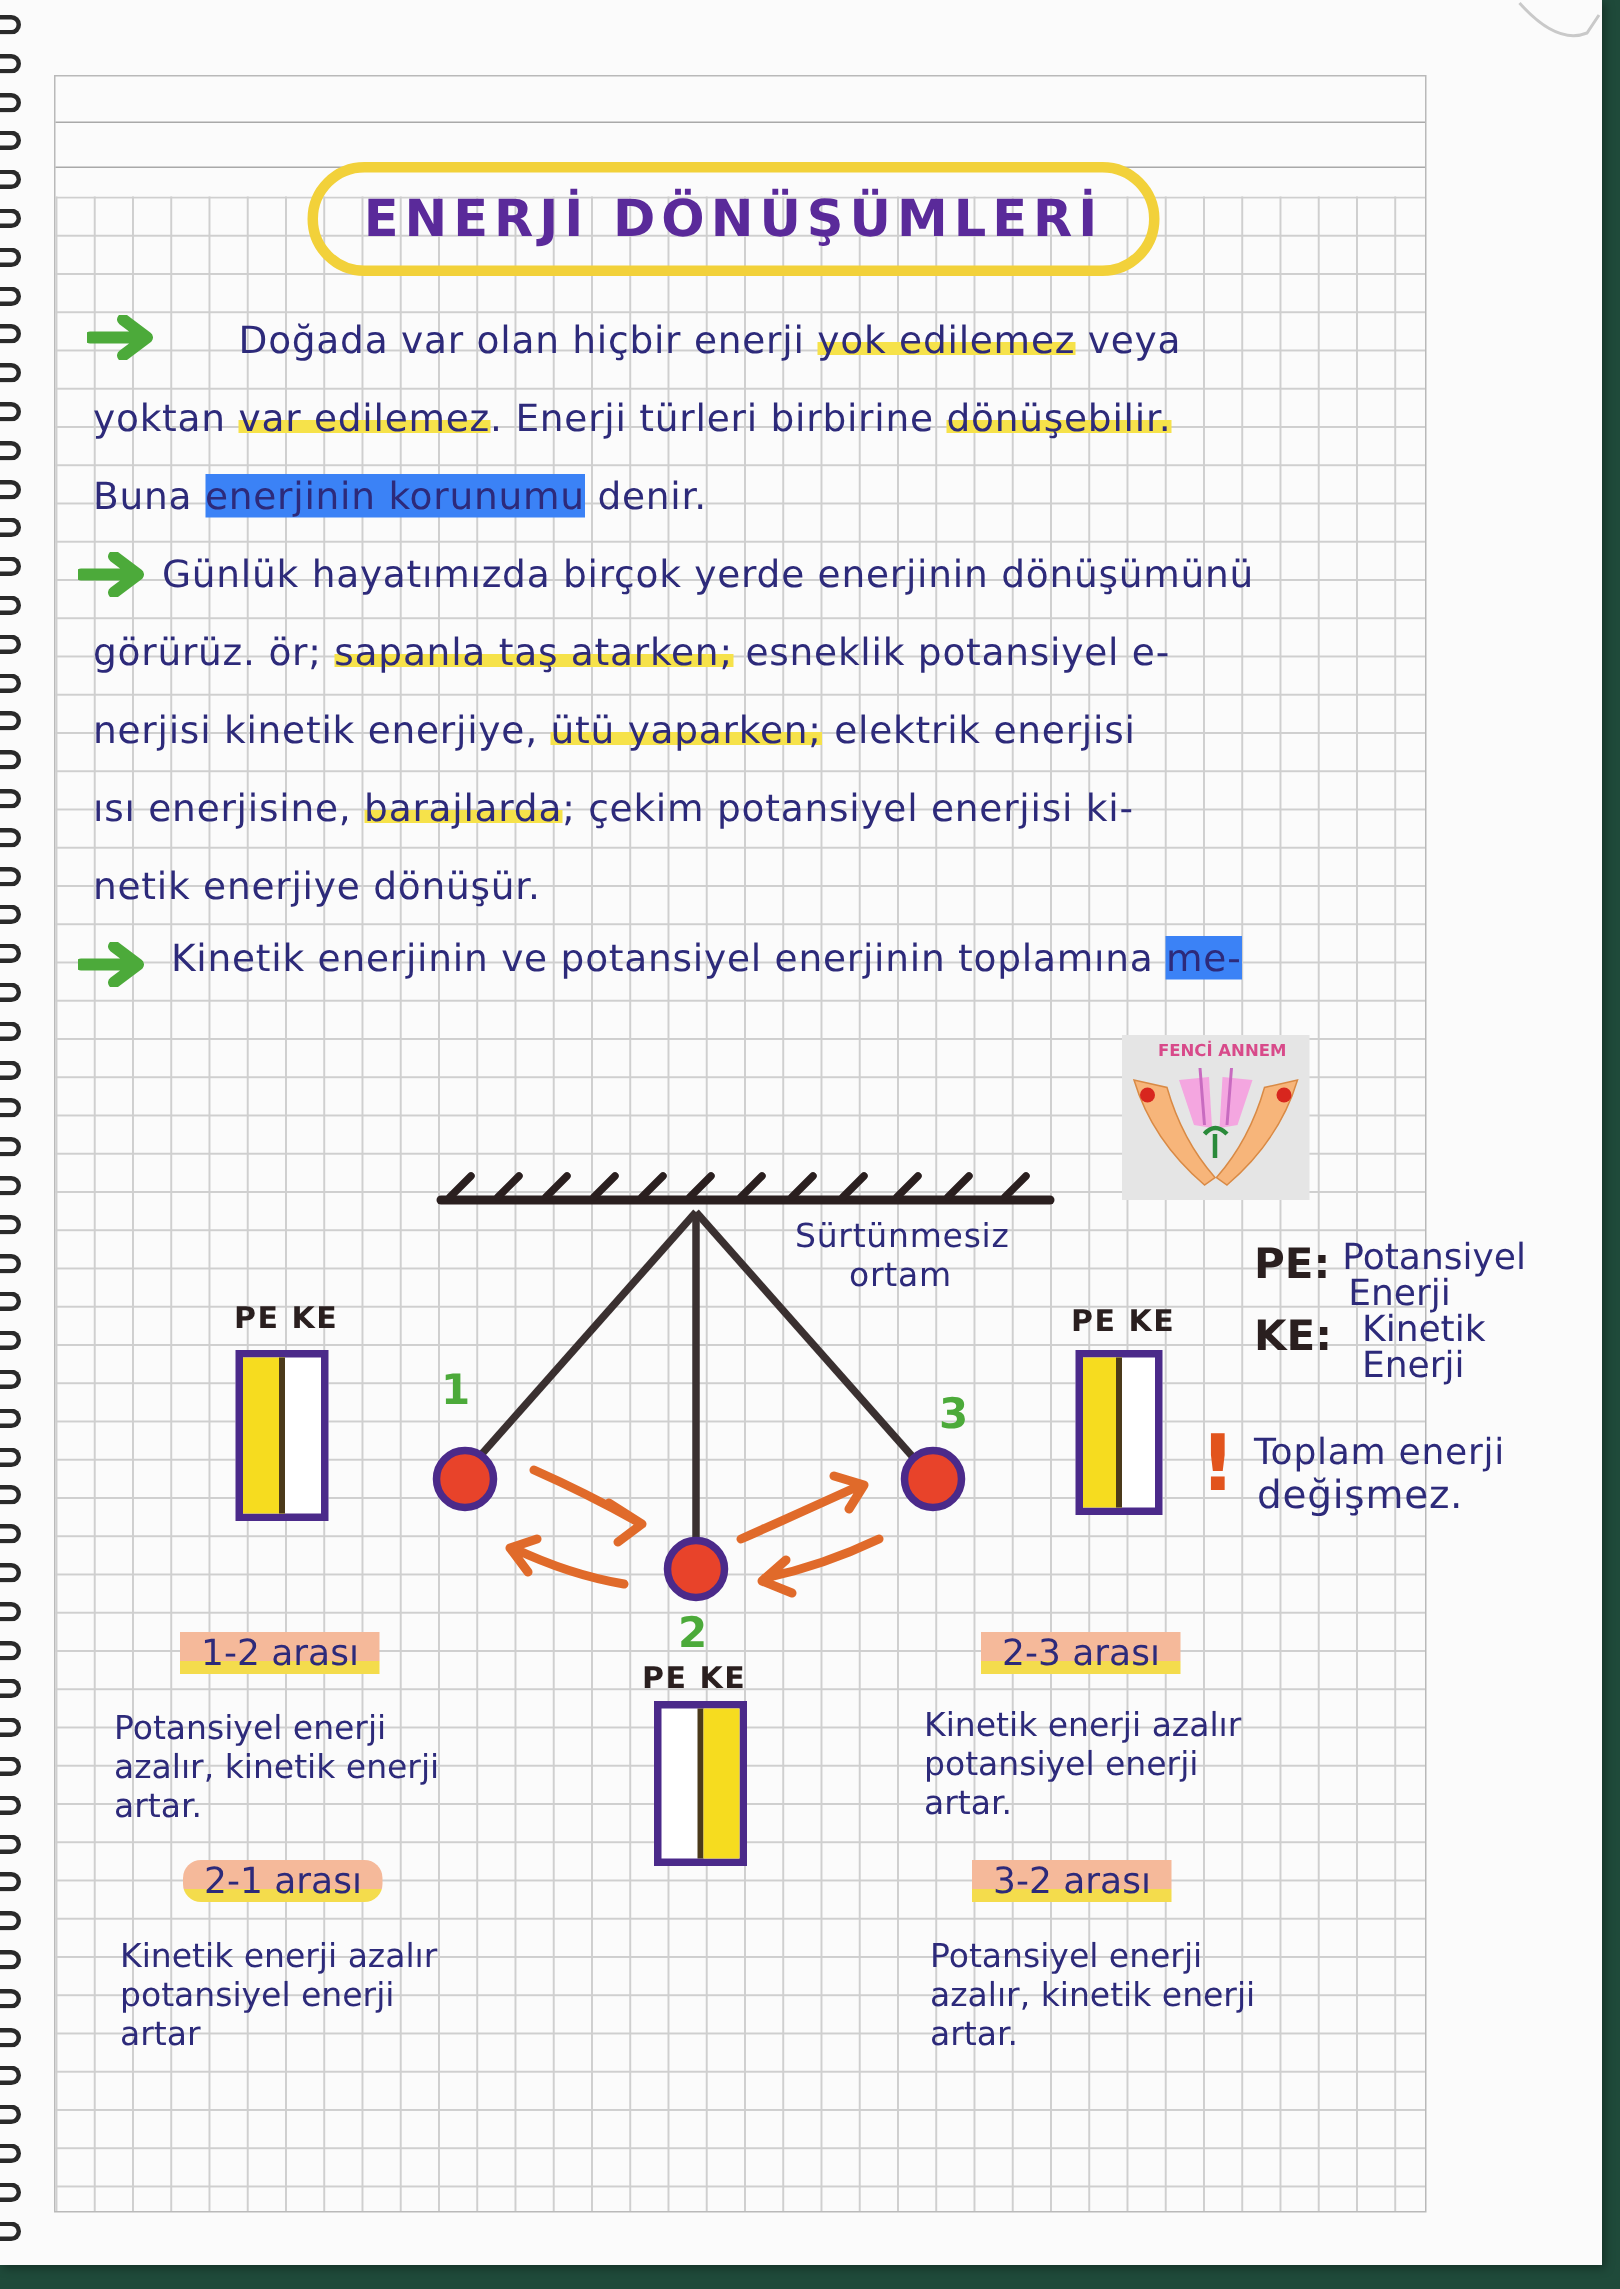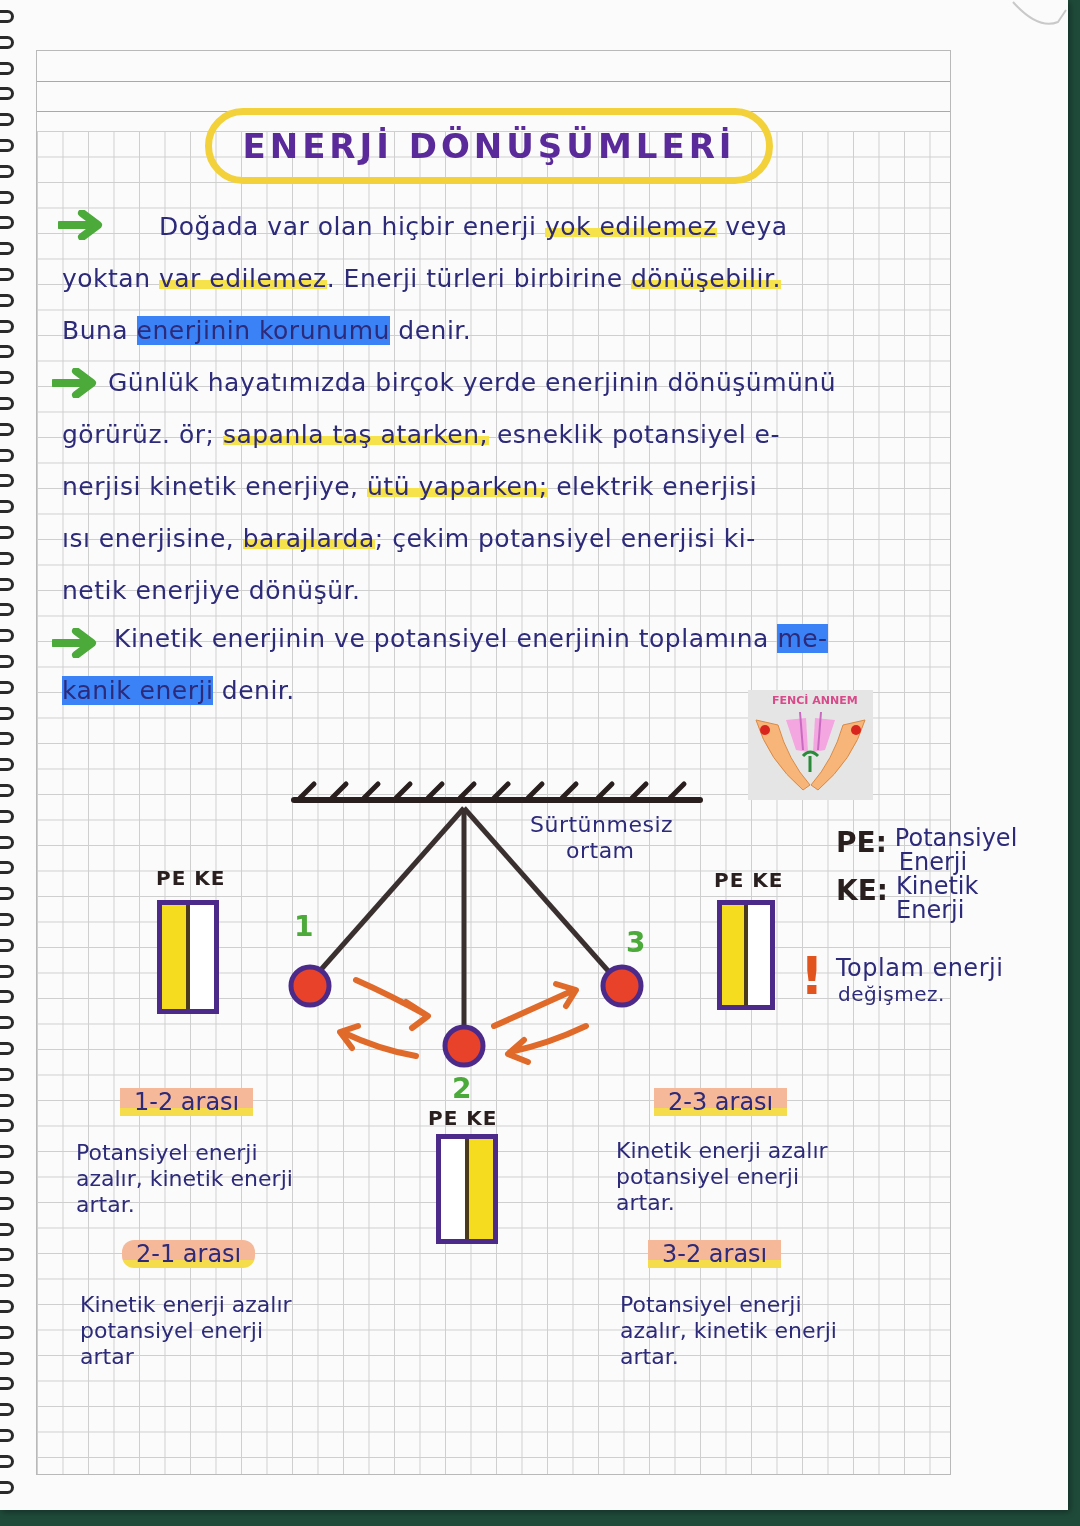--- a/index.html
+++ b/index.html
@@ -193,23 +193,20 @@
   <div class="hw line" style="left:62px; top:524px;">
     <span>ısı enerjisine, </span><span class="hl-y">barajlarda</span><span>; çekim potansiyel enerjisi ki-</span>
   </div>
 
   <svg class="arrow" style="left:52px; top:628px;" viewBox="0 0 50 30">
     <path d="M2 15 L36 15 M24 3 L40 15 L24 27" stroke="#4caa3a" stroke-width="8" fill="none" stroke-linecap="round" stroke-linejoin="round"></path>
   </svg>
   <div class="hw line" style="left:114px; top:624px;">
     <span>Kinetik enerjinin ve potansiyel enerjinin toplamına </span><span class="hl-o">me-</span>
   </div>
-  <div class="hw line" style="left:62px; top:676px;">
-    <span class="hl-o">kanik enerji</span><span> denir.</span>
-  </div>
 
 
   <div class="logo">
     <span class="logo-text">FENCİ ANNEM</span>
     <svg width="125" height="110" viewBox="0 0 125 110">
       <path d="M8 30 Q20 70 55 100 L62 95 Q40 70 30 35 Z" fill="#f7b57a" stroke="#d98a45"></path>
       <path d="M117 30 Q105 70 70 100 L63 95 Q85 70 95 35 Z" fill="#f7b57a" stroke="#d98a45"></path>
       <path d="M38 30 L58 28 L60 62 L48 60 Z" fill="#f4a6e0"></path>
       <path d="M87 30 L67 28 L65 62 L77 60 Z" fill="#f4a6e0"></path>
       <path d="M52 22 L55 60 M73 22 L70 60" stroke="#c86bc0" stroke-width="2"></path>
@@ -278,31 +275,31 @@
   </div>
 
   <div style="position:absolute; left:836px; top:826px;">
     <div style="display:flex; gap:8px;">
       <span class="legend-key">PE:</span>
       <div>
         <div class="legend-val">Potansiyel</div>
         <div class="legend-val" style="margin-left:4px;">Enerji</div>
       </div>
     </div>
-    <div style="display:flex; gap:8px; margin-top:0;">
+    <div style="display:flex; gap:20px; margin-top:0;">
       <span class="legend-key">KE:</span>
       <div>
         <div class="legend-val">Kinetik</div>
         <div class="legend-val">Enerji</div>
       </div>
     </div>
   </div>
   <div class="exclaim" style="left:800px; top:946px;">!</div>
   <div class="hw" style="left:836px; top:954px; font-size:24px;">Toplam enerji</div>
-  <div class="hw" style="left:838px; top:982px; font-size:20px;">değişmez.</div>
+  <div class="hw" style="left:838px; top:982px; font-size:26px;">değişmez.</div>
 
   <div class="label-hl" style="left:120px; top:1088px;">1-2 arası</div>
   <div class="desc" style="left:76px; top:1140px;">Potansiyel enerji
 azalır, kinetik enerji
 artar.</div>
 
   <div class="label-hl" style="left:654px; top:1088px;">2-3 arası</div>
   <div class="desc" style="left:616px; top:1138px;">Kinetik enerji azalır
 potansiyel enerji
 artar.</div>

